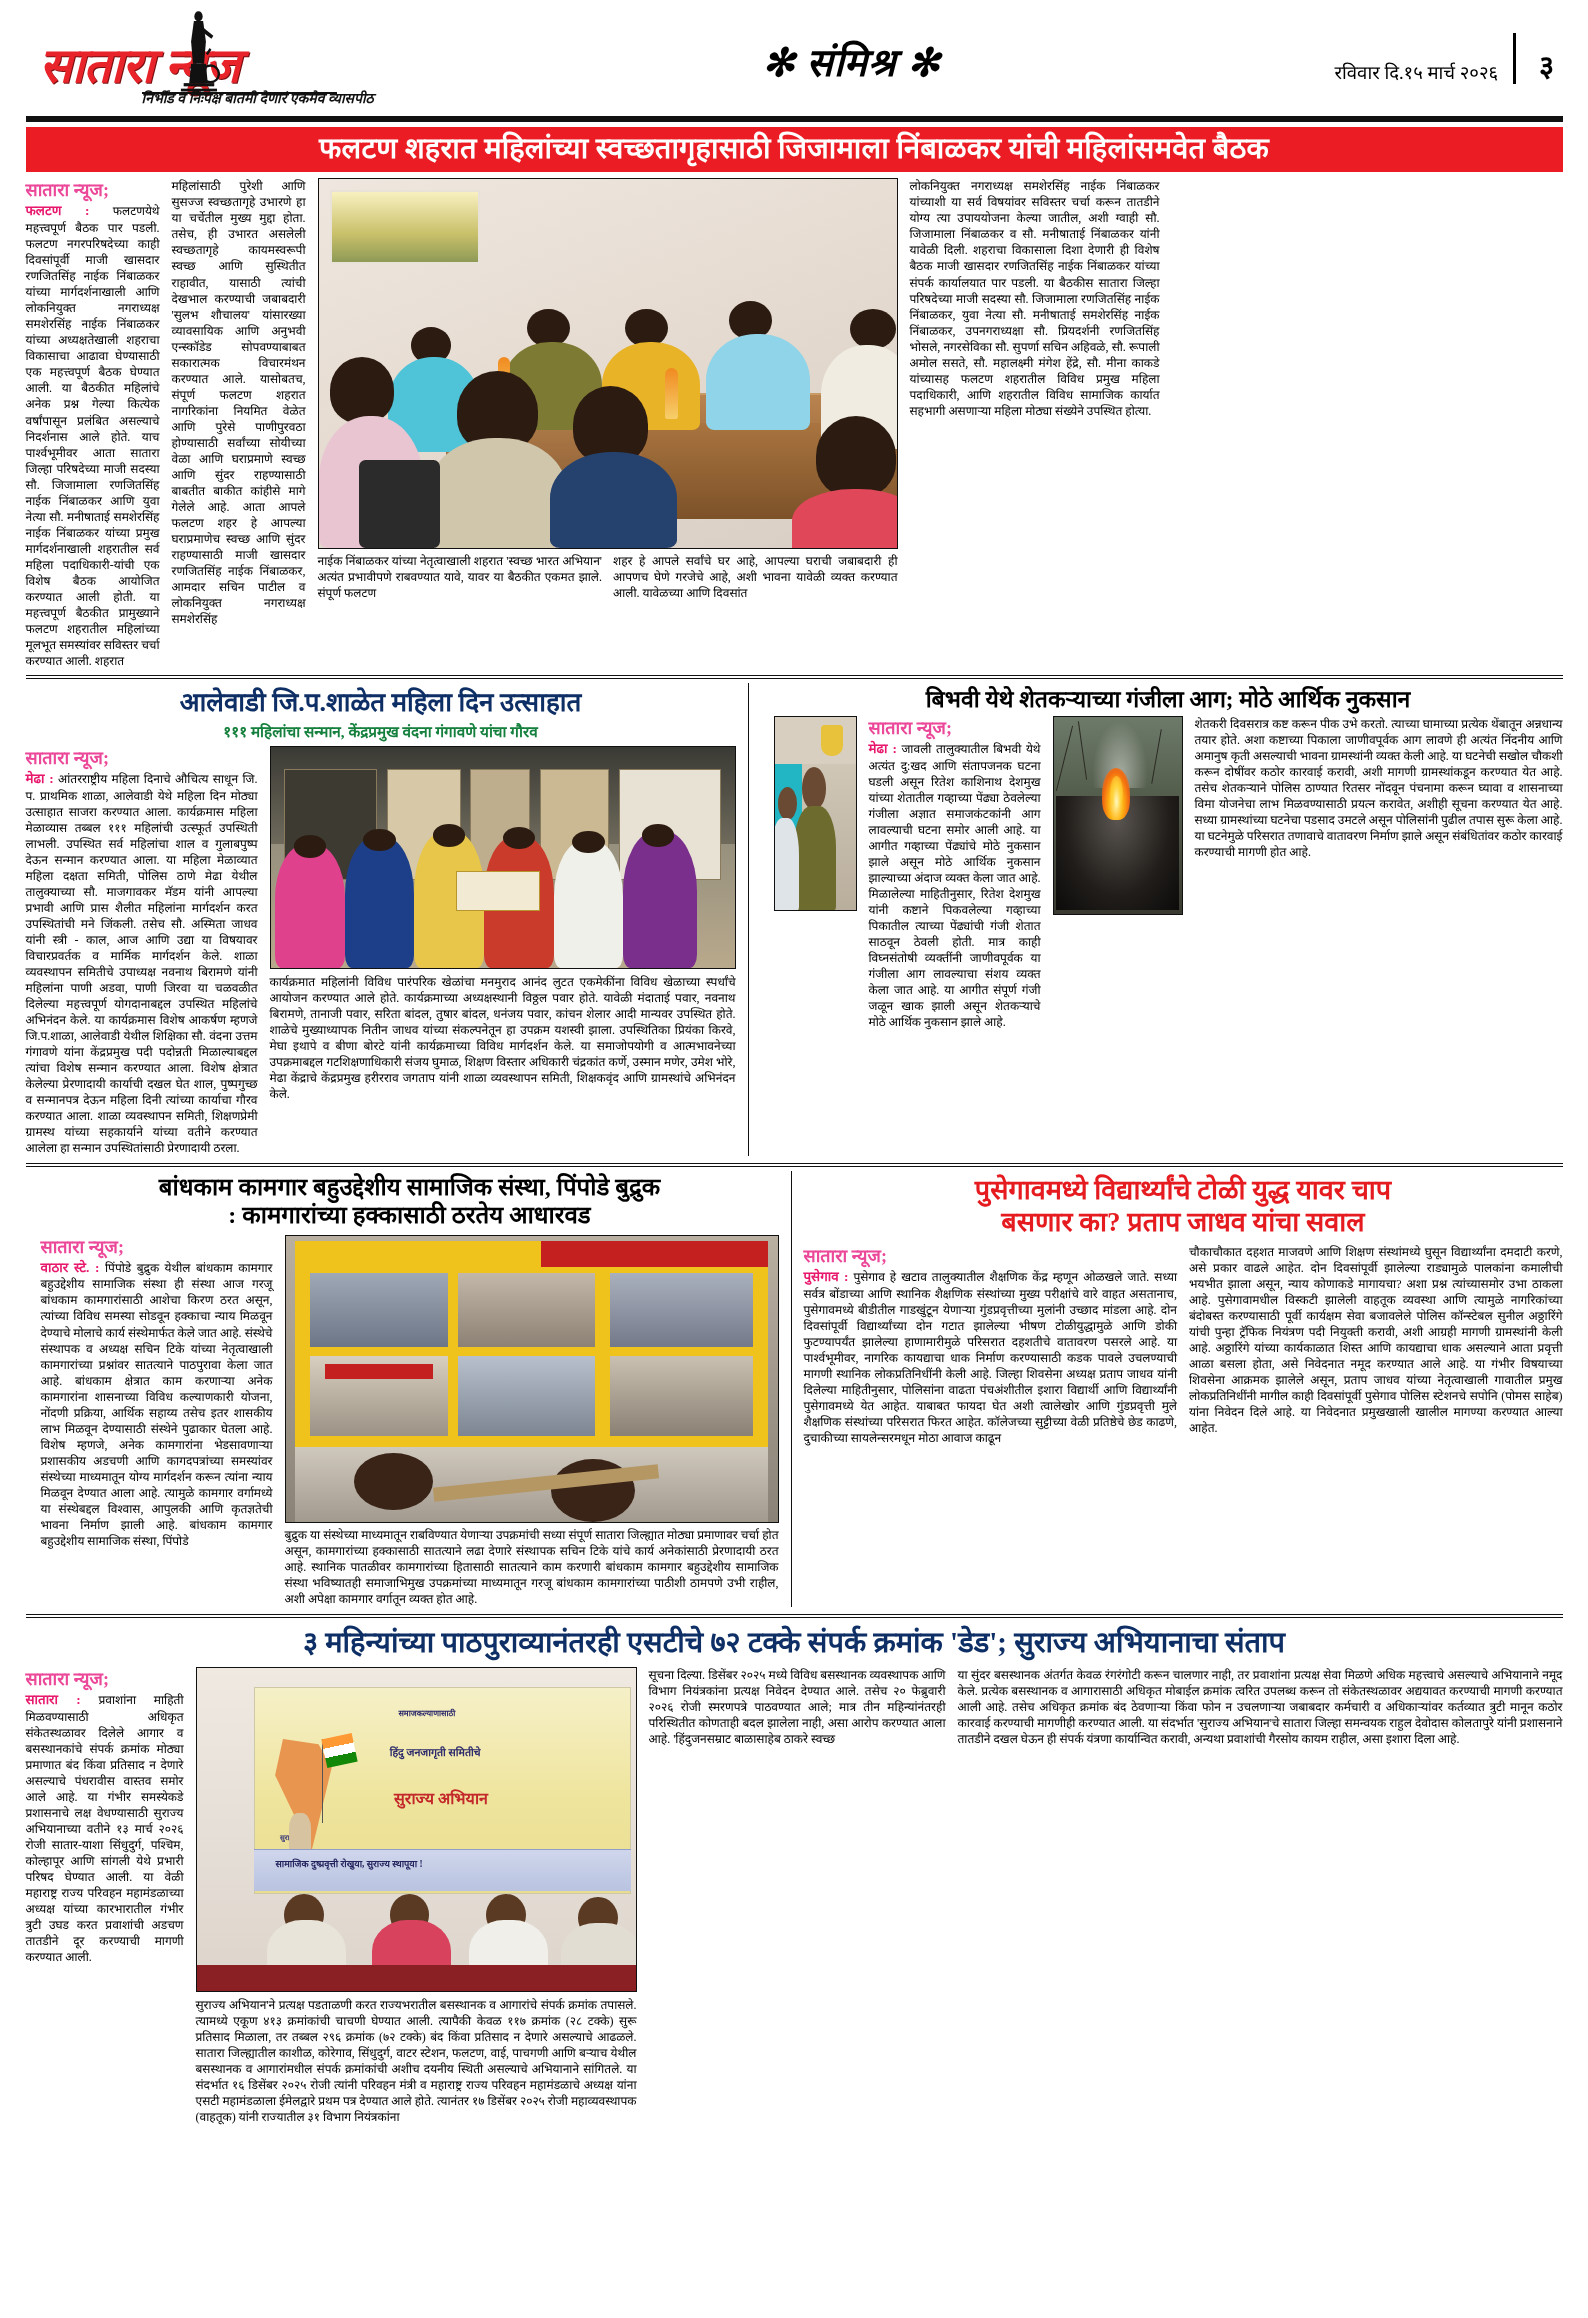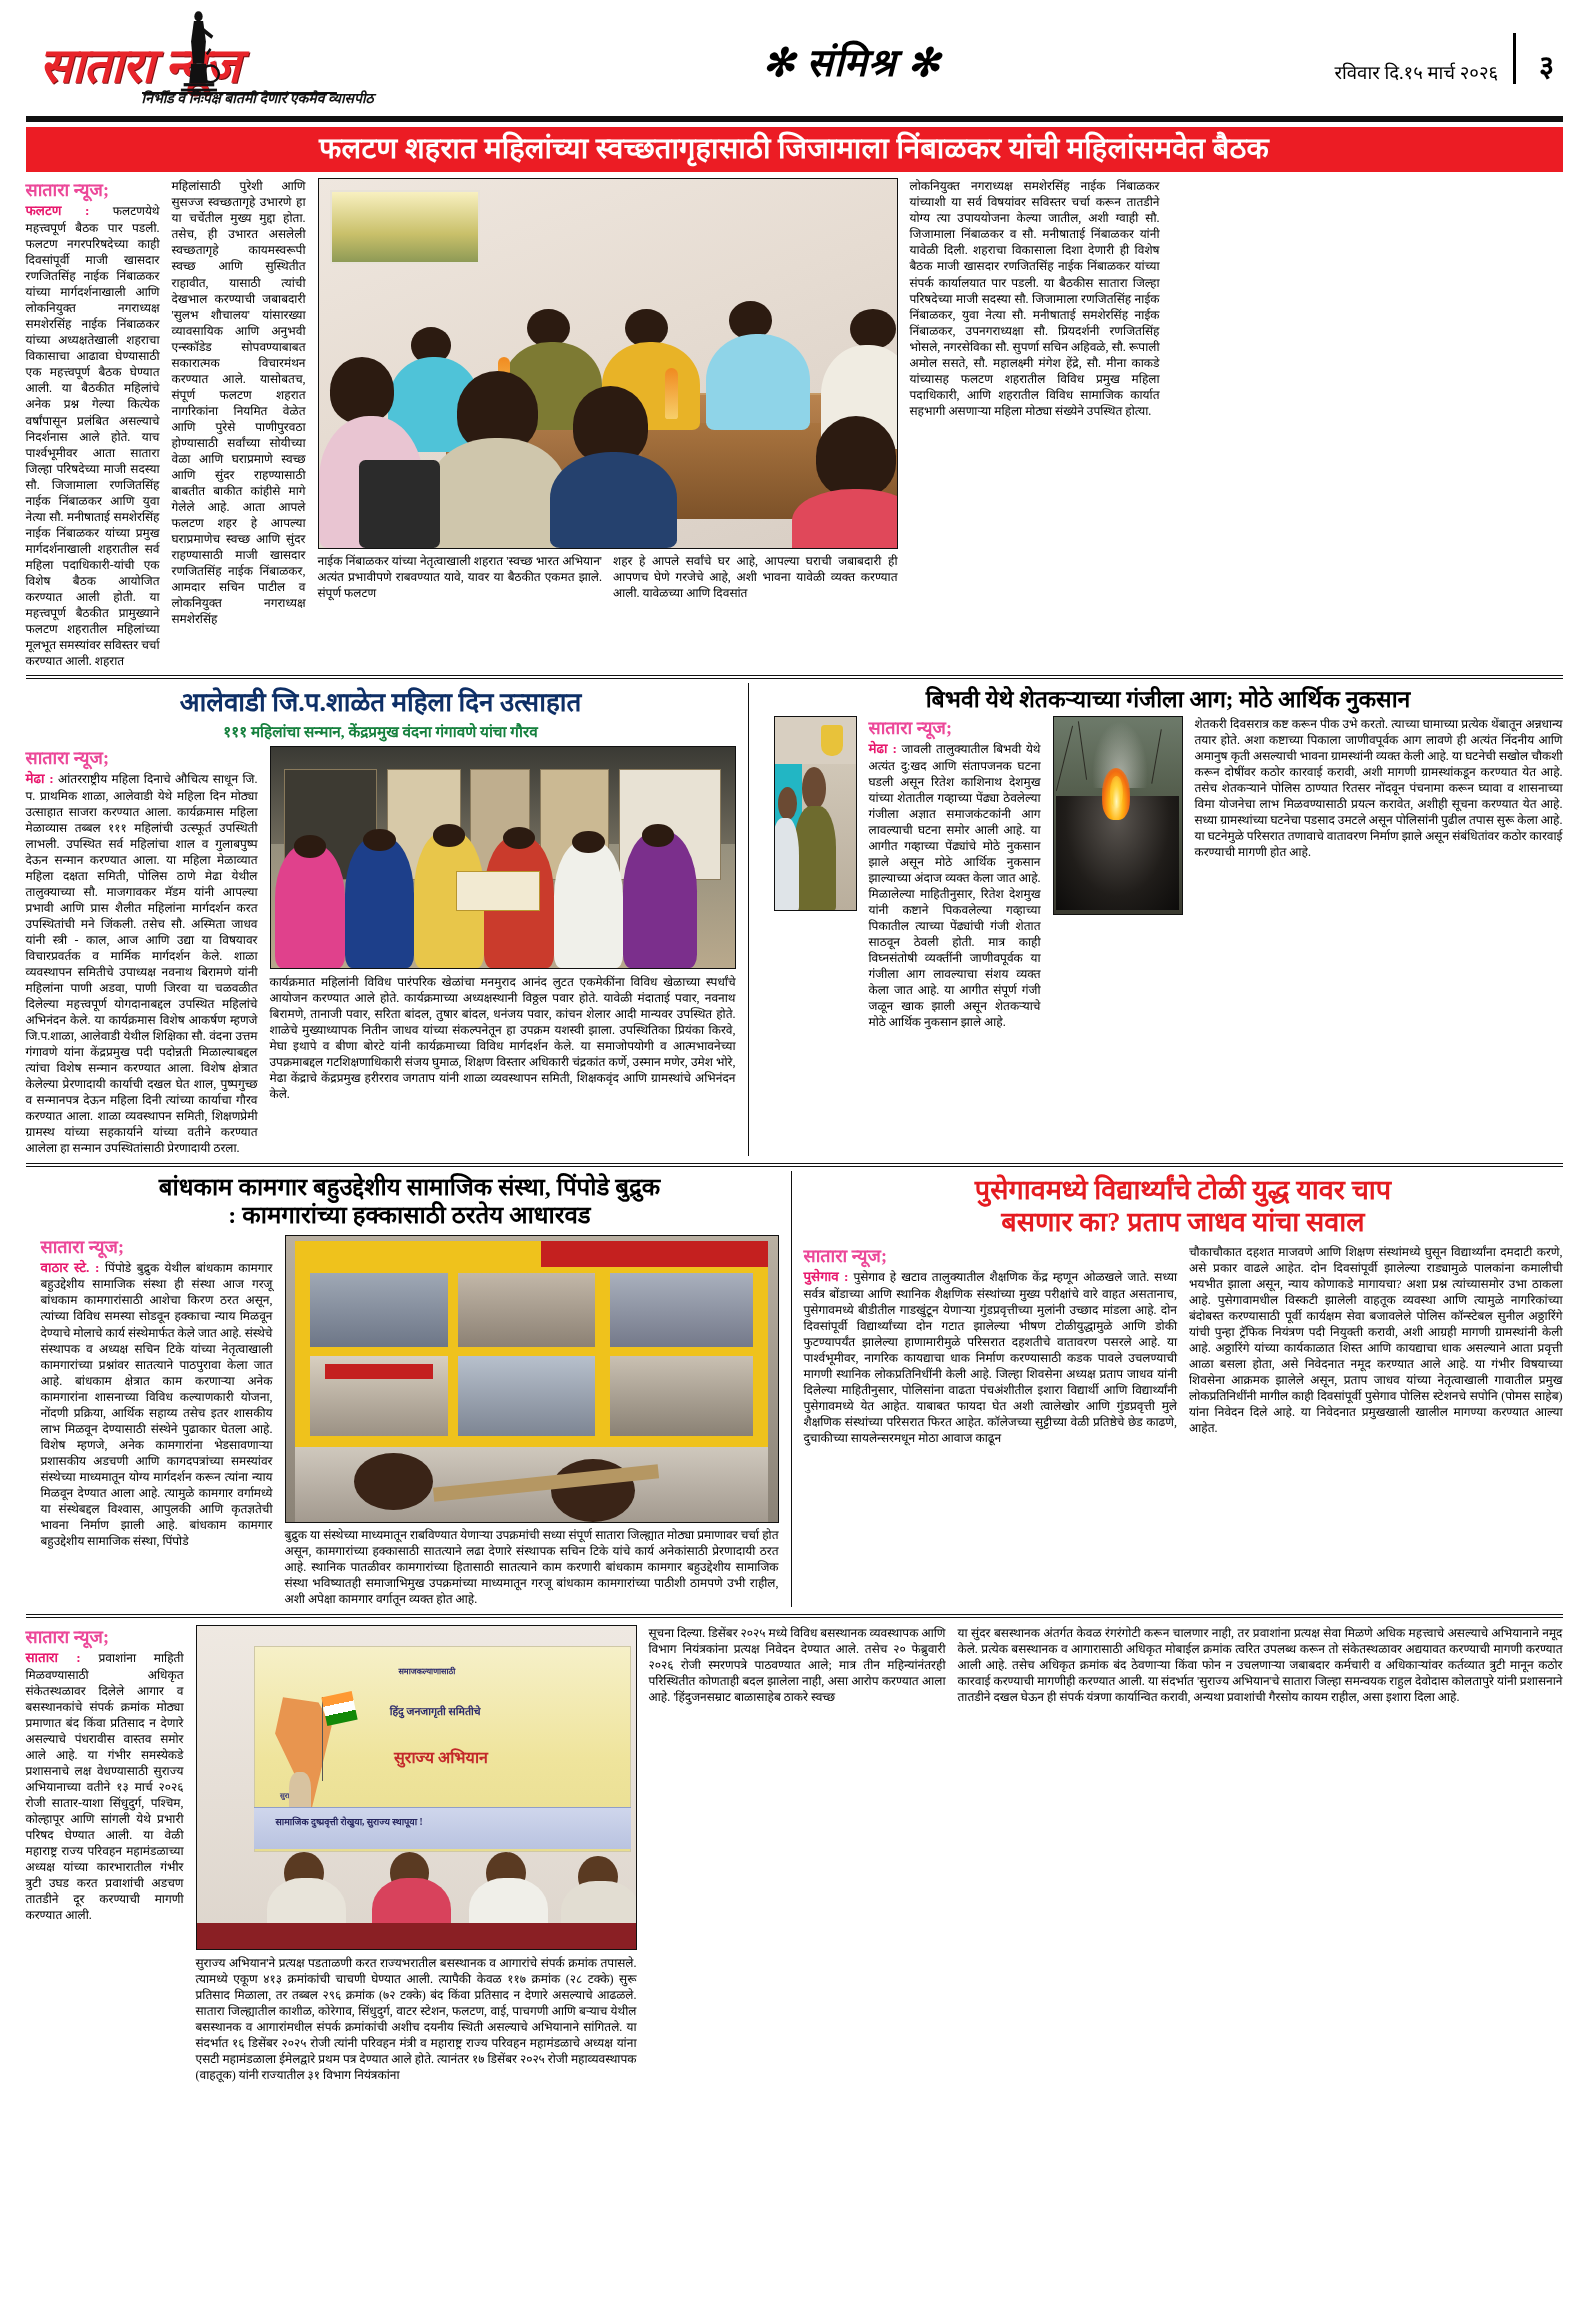--- a/index.html
+++ b/index.html
@@ -404,20 +404,21 @@
           <div class="body-txt">चौकाचौकात दहशत माजवणे आणि शिक्षण संस्थांमध्ये घुसून विद्यार्थ्यांना दमदाटी करणे, असे प्रकार वाढले आहेत. दोन दिवसांपूर्वी झालेल्या राड्यामुळे पालकांना कमालीची भयभीत झाला असून, न्याय कोणाकडे मागायचा? अशा प्रश्न त्यांच्यासमोर उभा ठाकला आहे.
 पुसेगावामधील विस्कटी झालेली वाहतूक व्यवस्था आणि त्यामुळे नागरिकांच्या बंदोबस्त करण्यासाठी पूर्वी कार्यक्षम सेवा बजावलेले पोलिस कॉन्स्टेबल सुनील अठ्ठारिंगे यांची पुन्हा ट्रॅफिक नियंत्रण पदी नियुक्ती करावी, अशी आग्रही मागणी ग्रामस्थांनी केली आहे. अठ्ठारिंगे यांच्या कार्यकाळात शिस्त आणि कायद्याचा धाक असल्याने आता प्रवृत्ती आळा बसला होता, असे निवेदनात नमूद करण्यात आले आहे.
 या गंभीर विषयाच्या शिवसेना आक्रमक झालेले असून, प्रताप जाधव यांच्या नेतृत्वाखाली गावातील प्रमुख लोकप्रतिनिधींनी मागील काही दिवसांपूर्वी पुसेगाव पोलिस स्टेशनचे सपोनि (पोमस साहेब) यांना निवेदन दिले आहे. या निवेदनात प्रमुखखाली खालील मागण्या करण्यात आल्या आहेत.</div>
         </div>
       </div>
     </div>
   </div>
 
   <div class="hr-double"></div>
 
+  <div class="hl-navy" style="font-size:29px;">३ महिन्यांच्या पाठपुराव्यानंतरही एसटीचे ७२ टक्के संपर्क क्रमांक 'डेड'; सुराज्य अभियानाचा संताप</div>
 
   <div class="cols" style="margin-top:7.4px;">
     <div class="col" style="flex:0 0 158px;">
       <div class="body-txt">
         <span class="byline-agency">सातारा न्यूज;</span>
         <span class="byline-place">सातारा :</span>
         <span>प्रवाशांना माहिती मिळवण्यासाठी अधिकृत संकेतस्थळावर दिलेले आगार व बसस्थानकांचे संपर्क क्रमांक मोठ्या प्रमाणात बंद किंवा प्रतिसाद न देणारे असल्याचे पंधरावीस वास्तव समोर आले आहे. या गंभीर समस्येकडे प्रशासनाचे लक्ष वेधण्यासाठी सुराज्य अभियानाच्या वतीने १३ मार्च २०२६ रोजी सातार-याशा सिंधुदुर्ग, पश्चिम, कोल्हापूर आणि सांगली येथे प्रभारी परिषद घेण्यात आली. या वेळी महाराष्ट्र राज्य परिवहन महामंडळाच्या अध्यक्ष यांच्या कारभारातील गंभीर त्रुटी उघड करत प्रवाशांची अडचण तातडीने दूर करण्याची मागणी करण्यात आली.</span>
       </div>
     </div>
     <div class="col" style="flex:0 0 441px;">

